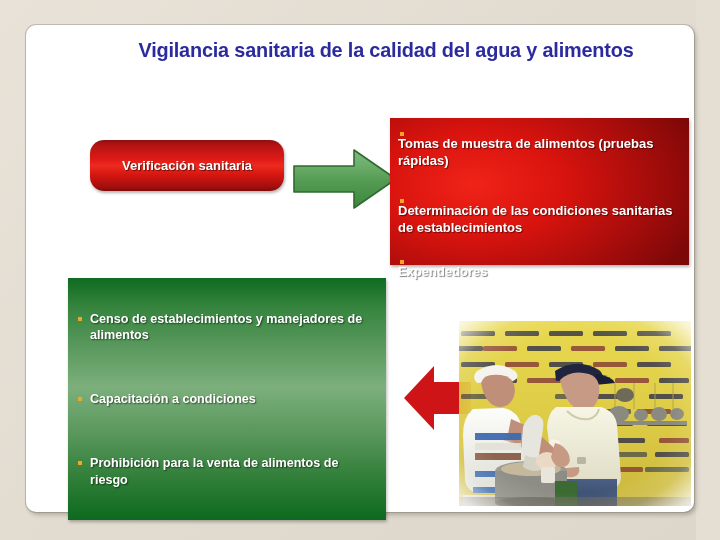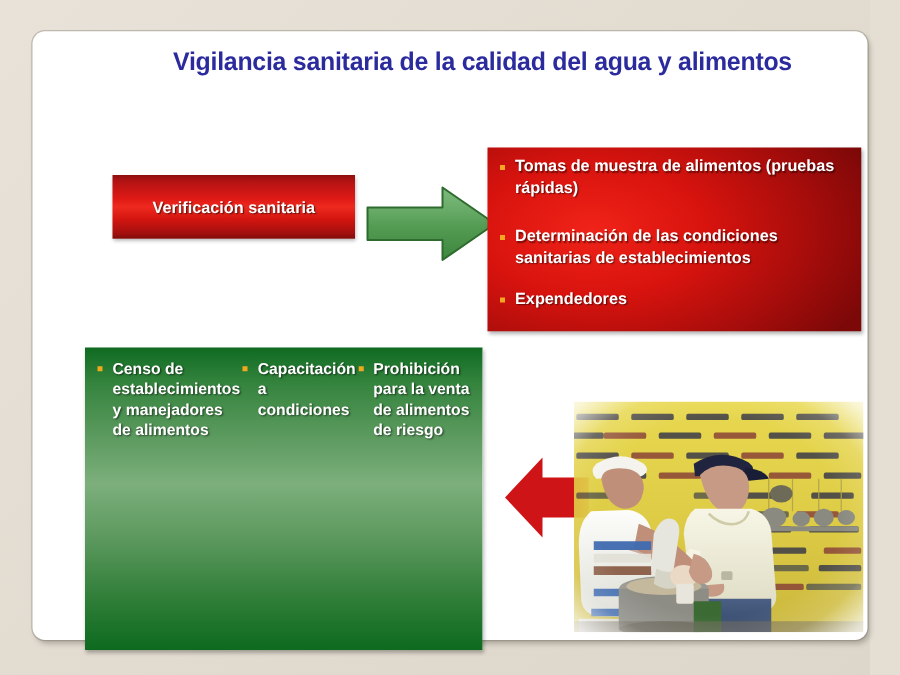--- a/index.html
+++ b/index.html
@@ -56,20 +56,21 @@
     top: 115px;
     width: 194px;
     height: 51px;
     background: linear-gradient(to bottom,
         #8e0f0f 0%, #b31313 10%, #e01a16 38%, #ee2a1f 50%,
         #d2150f 70%, #a10f0f 92%, #7d0b0b 100%);
     box-shadow: 1px 2px 3px rgba(0,0,0,0.30);
     display: flex;
     align-items: center;
     justify-content: center;
+    border-radius: 14px;
   }
   .redbox-left .lines {
     color: #ffffff;
     font-size: 13px;
     font-weight: bold;
     line-height: 1.33;
     text-align: center;
     text-shadow: 1px 1px 1px rgba(0,0,0,0.55);
   }
 
@@ -96,20 +97,21 @@
     box-sizing: border-box;
   }
   .rb-item {
     display: flex;
     align-items: flex-start;
     color: #ffffff;
     font-size: 13px;
     font-weight: bold;
     line-height: 1.30;
     text-shadow: 1px 1px 1px rgba(0,0,0,0.5);
+    flex-direction: column;
   }
   .rb-item + .rb-item { margin-top: 16px; }
   .rb-item .bullet {
     flex: 0 0 auto;
     width: 4px; height: 4px;
     background: #f5a623;
     margin: 7px 8px 0 2px;
   }
   .rb-gap { height: 22px; }
 
@@ -120,21 +122,21 @@
     top: 253px;
     width: 318px;
     height: 242px;
     background: linear-gradient(to bottom,
        #0f6b21 0%, #35843e 12%, #5d9b60 30%, #7caf7c 45%,
        #5e9a60 62%, #327f3a 82%, #0d6a1f 100%);
     box-shadow: 1px 2px 3px rgba(0,0,0,0.28);
     padding: 9px 10px 8px 8px;
     box-sizing: border-box;
     display: flex;
-    flex-direction: row;
+    flex-direction: column;
     justify-content: space-around;
   }
   .gb-item {
     display: flex;
     align-items: flex-start;
     color: #ffffff;
     font-size: 12.6px;
     font-weight: bold;
     line-height: 1.30;
     text-shadow: 1px 1px 1.5px rgba(0,0,0,0.55);

